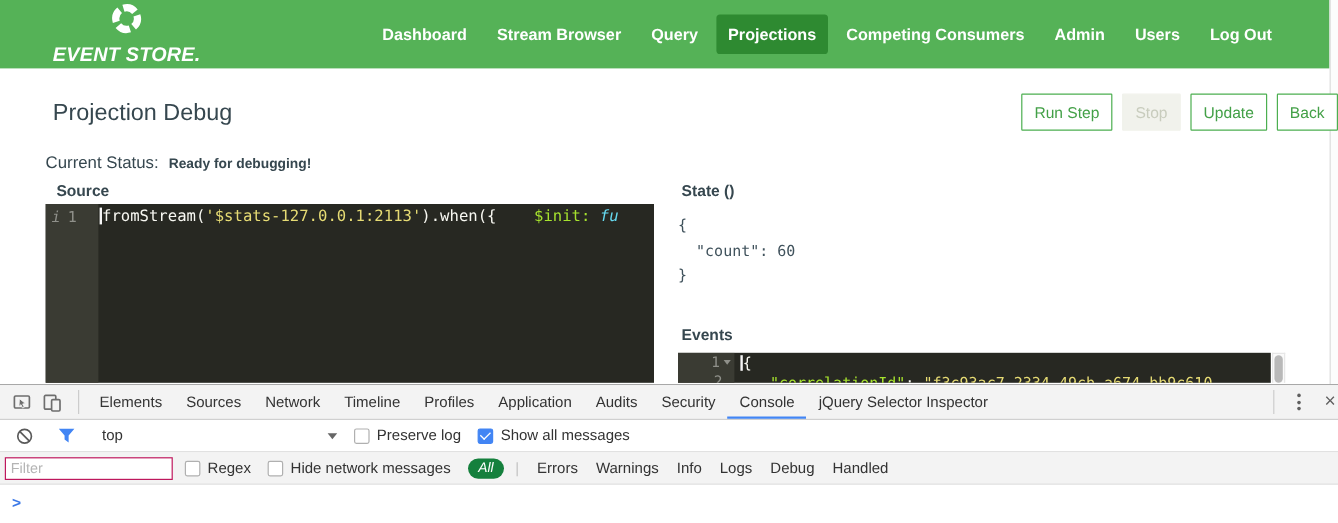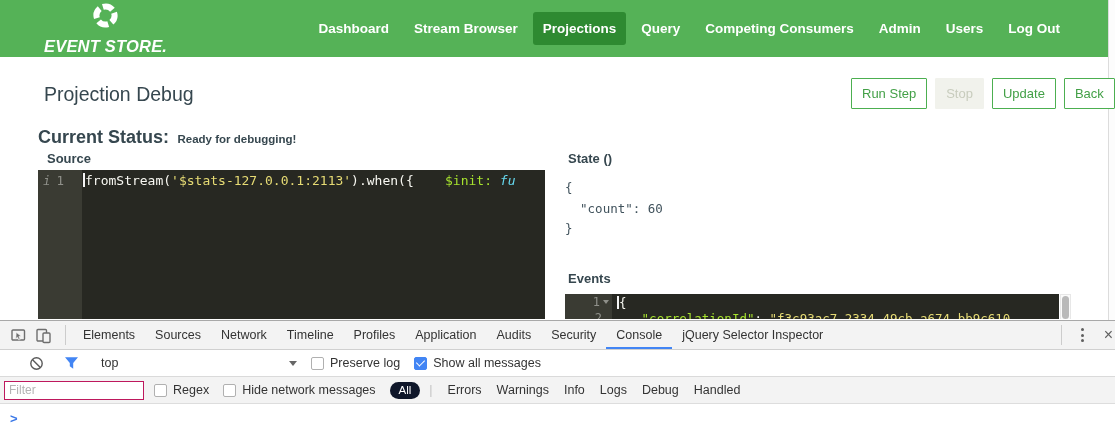--- a/index.html
+++ b/index.html
@@ -27,21 +27,21 @@
   
   .page-title { position:absolute; left:44px; top:83px; font-size:19.5px;
                 font-weight:normal; color:#36474f; }
   .actions { position:absolute; left:851px; top:78px; display:flex; gap:8px; }
   .btn { font-family:"Liberation Sans",sans-serif; background:#fff;
          border:1px solid #4caf50; color:#43a047; font-size:13px;
          padding:7px 10px; border-radius:1px; cursor:pointer; white-space:nowrap; }
   .btn.disabled { background:#f1f2ec; border-color:#f1f2ec; color:#c8ccbd; }
 
   .status { position:absolute; left:38px; top:127px; color:#36474f; }
-  .status-label { font-size:18px; font-weight:bold;text-align:right; }
+  .status-label { font-size:14px; font-weight:normal;text-align:right; }
   .status-value { font-size:11.5px; font-weight:bold; margin-left:4px; }
 
   .section-label { position:absolute; color:#36474f; font-weight:bold;
                    font-size:13px; }
   #source-label { left:47px;  top:151px; }
   #state-label  { left:568px; top:151px; }
   #events-label { left:568px; top:271px; }
 
   
   .editor { position:absolute; background:#272822; overflow:hidden;
@@ -97,43 +97,43 @@
             cursor:pointer; white-space:nowrap; }
   .dt-tab.active { box-shadow:inset 0 -2px 0 #4285f4; }
   .dt-right { margin-left:auto; display:flex; align-items:center; height:100%; }
   .dots-icon { display:flex; flex-direction:column; gap:2.5px; padding:0 12px;
                cursor:pointer; }
   .dots-icon i { width:3px; height:3px; border-radius:50%; background:#5f5f5f; }
   .close-x { font-size:16px; color:#5f5f5f; padding:0 2px 0 8px; cursor:pointer;
              line-height:1; }
 
   .dt-toolbar { height:27px; background:#fff; border-bottom:1px solid #dadada;
-                display:flex; align-items:center; padding-left:26px; flex:none; }
+                display:flex; align-items:center; padding-left:10px; flex:none; }
   .context-select { display:flex; align-items:center; width:196px;
                     margin-left:15px; cursor:pointer; }
   .caret-down { width:0; height:0; border-left:4px solid transparent;
                 border-right:4px solid transparent; border-top:5px solid #666;
                 margin-left:auto; }
   .cb { width:13px; height:13px; border:1px solid #b0b0b0; border-radius:2px;
         background:#fff; margin-left:14px; cursor:pointer; flex:none;
         display:flex; align-items:center; justify-content:center; }
   .cb.checked { background:#4285f4; border-color:#4285f4; }
   .cb.checked::after { content:""; width:4px; height:7px; margin-top:-2px;
         border-right:1.8px solid #fff; border-bottom:1.8px solid #fff;
         transform:rotate(45deg); }
   .cb-label { margin-left:6px; cursor:pointer; white-space:nowrap; }
 
   .dt-filter { height:27px; background:#f3f3f3; border-bottom:1px solid #ddd;
                display:flex; align-items:center; padding-left:4px; flex:none; }
   .filter-input { width:140px; height:19px; border:1px solid #be185d;
                   font-size:12px; padding:0 4px; color:#333; background:#fff;
                   font-family:"Liberation Sans",sans-serif; }
   .filter-input::placeholder { color:#b4b4b4; }
-  .pill { margin-left:14px; background:#0f172a; color:#fff; font-size:11.5px;
-          padding:2.5px 9px; border-radius:10px; cursor:pointer; }
+  .pill { margin-left:14px; background:#15803d; color:#fff; font-size:11.5px;
+          padding:2.5px 9px; border-radius:10px; cursor:pointer;font-style:italic; }
   .vsep { color:#c4c4c4; margin-left:9px; }
   .level { margin-left:15px; cursor:pointer; white-space:nowrap; }
 
   .dt-prompt { flex:1; background:#fff; padding:7px 0 0 10px; }
   .prompt-chevron { color:#3b78e7; font-weight:900; font-size:13px; }
 </style>
 </head>
 <body>
 
 <header class="navbar">
@@ -143,22 +143,22 @@
         <g transform="rotate(-18 13.5 13.5)">
           <circle cx="13.5" cy="13.5" r="9" fill="none" stroke="#fff" stroke-width="6" stroke-dasharray="10.5 3.6"></circle>
         </g>
       </svg>
     </span>
     <span class="brand-text">EVENT STORE.</span>
   </div>
   <nav class="nav">
     <a class="nav-item">Dashboard</a>
     <a class="nav-item">Stream Browser</a>
+    <a class="nav-item">Query</a>
     <a class="nav-item active">Projections</a>
-    <a class="nav-item">Query</a>
     <a class="nav-item">Competing Consumers</a>
     <a class="nav-item">Admin</a>
     <a class="nav-item">Users</a>
     <a class="nav-item">Log Out</a>
   </nav>
 </header>
 
 <div class="strip"></div>
 
 <h1 class="page-title">Projection Debug</h1>

